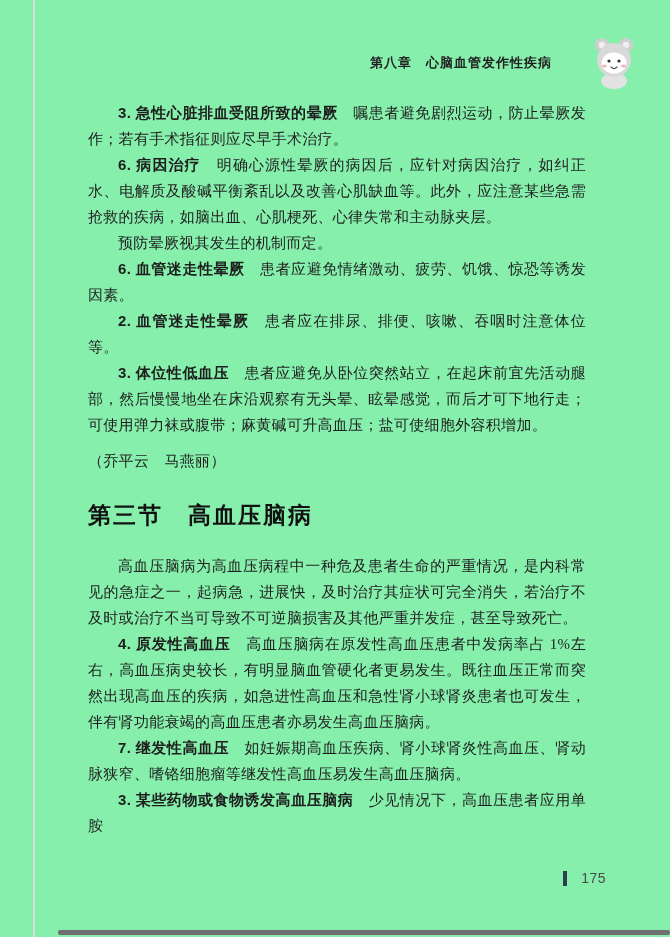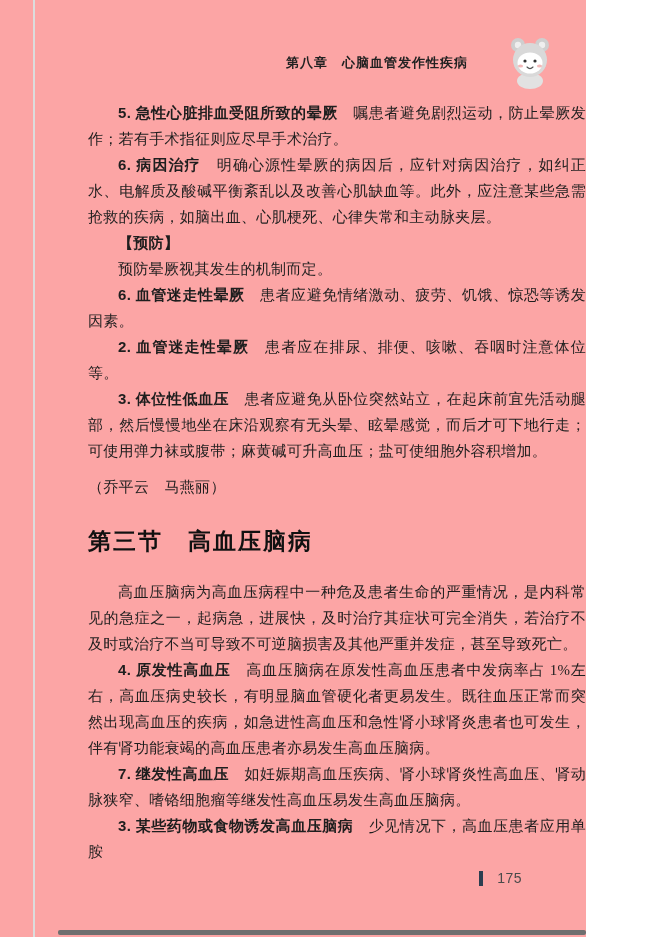--- a/index.html
+++ b/index.html
@@ -1,21 +1,21 @@
 <!DOCTYPE html>
 <html><head>
 <meta charset="utf-8">
 <style>
   * { box-sizing: border-box; }
   html, body { margin: 0; padding: 0; background: #ffffff; }
   .page {
     position: relative;
-    width: 586px;
+    width: 670px;
     height: 937px;
-    background: #fca5a5;
+    background: #86efac;
     font-family: "Liberation Serif", "DejaVu Serif", serif;
     color: #1e1e1e;
     overflow: hidden;
   }
   .edge-left {
     position: absolute;
     left: 33px; top: 0;
     width: 2px; height: 937px;
     background: #dcdcdc;
   }
@@ -111,25 +111,24 @@
         <circle cx="31" cy="27" r="1.6" fill="#333"></circle>
         <ellipse cx="16.5" cy="32" rx="2.6" ry="1.6" fill="#f2b8b8"></ellipse>
         <ellipse cx="35.5" cy="32" rx="2.6" ry="1.6" fill="#f2b8b8"></ellipse>
         <path d="M23 33 q3 3.2 6 0" stroke="#555" stroke-width="1.1" fill="none" stroke-linecap="round"></path>
       </svg>
     </span>
   </div>
 
   <div class="content">
 
-    <p><span class="lead">5. 急性心脏排血受阻所致的晕厥</span><span>　嘱患者避免剧烈运动，防止晕厥发作；若有手术指征则应尽早手术治疗。</span></p>
+    <p><span class="lead">3. 急性心脏排血受阻所致的晕厥</span><span>　嘱患者避免剧烈运动，防止晕厥发作；若有手术指征则应尽早手术治疗。</span></p>
 
     <p><span class="lead">6. 病因治疗</span><span>　明确心源性晕厥的病因后，应针对病因治疗，如纠正水、电解质及酸碱平衡紊乱以及改善心肌缺血等。此外，应注意某些急需抢救的疾病，如脑出血、心肌梗死、心律失常和主动脉夹层。</span></p>
 
-    <p><span class="lead">【预防】</span><span></span></p>
 
     <p><span class="lead"></span><span>预防晕厥视其发生的机制而定。</span></p>
 
     <p><span class="lead">6. 血管迷走性晕厥</span><span>　患者应避免情绪激动、疲劳、饥饿、惊恐等诱发因素。</span></p>
 
     <p><span class="lead">2. 血管迷走性晕厥</span><span>　患者应在排尿、排便、咳嗽、吞咽时注意体位等。</span></p>
 
     <p><span class="lead">3. 体位性低血压</span><span>　患者应避免从卧位突然站立，在起床前宜先活动腿部，然后慢慢地坐在床沿观察有无头晕、眩晕感觉，而后才可下地行走；可使用弹力袜或腹带；麻黄碱可升高血压；盐可使细胞外容积增加。</span></p>
 
     <p class="authors">（乔平云　马燕丽）</p>

